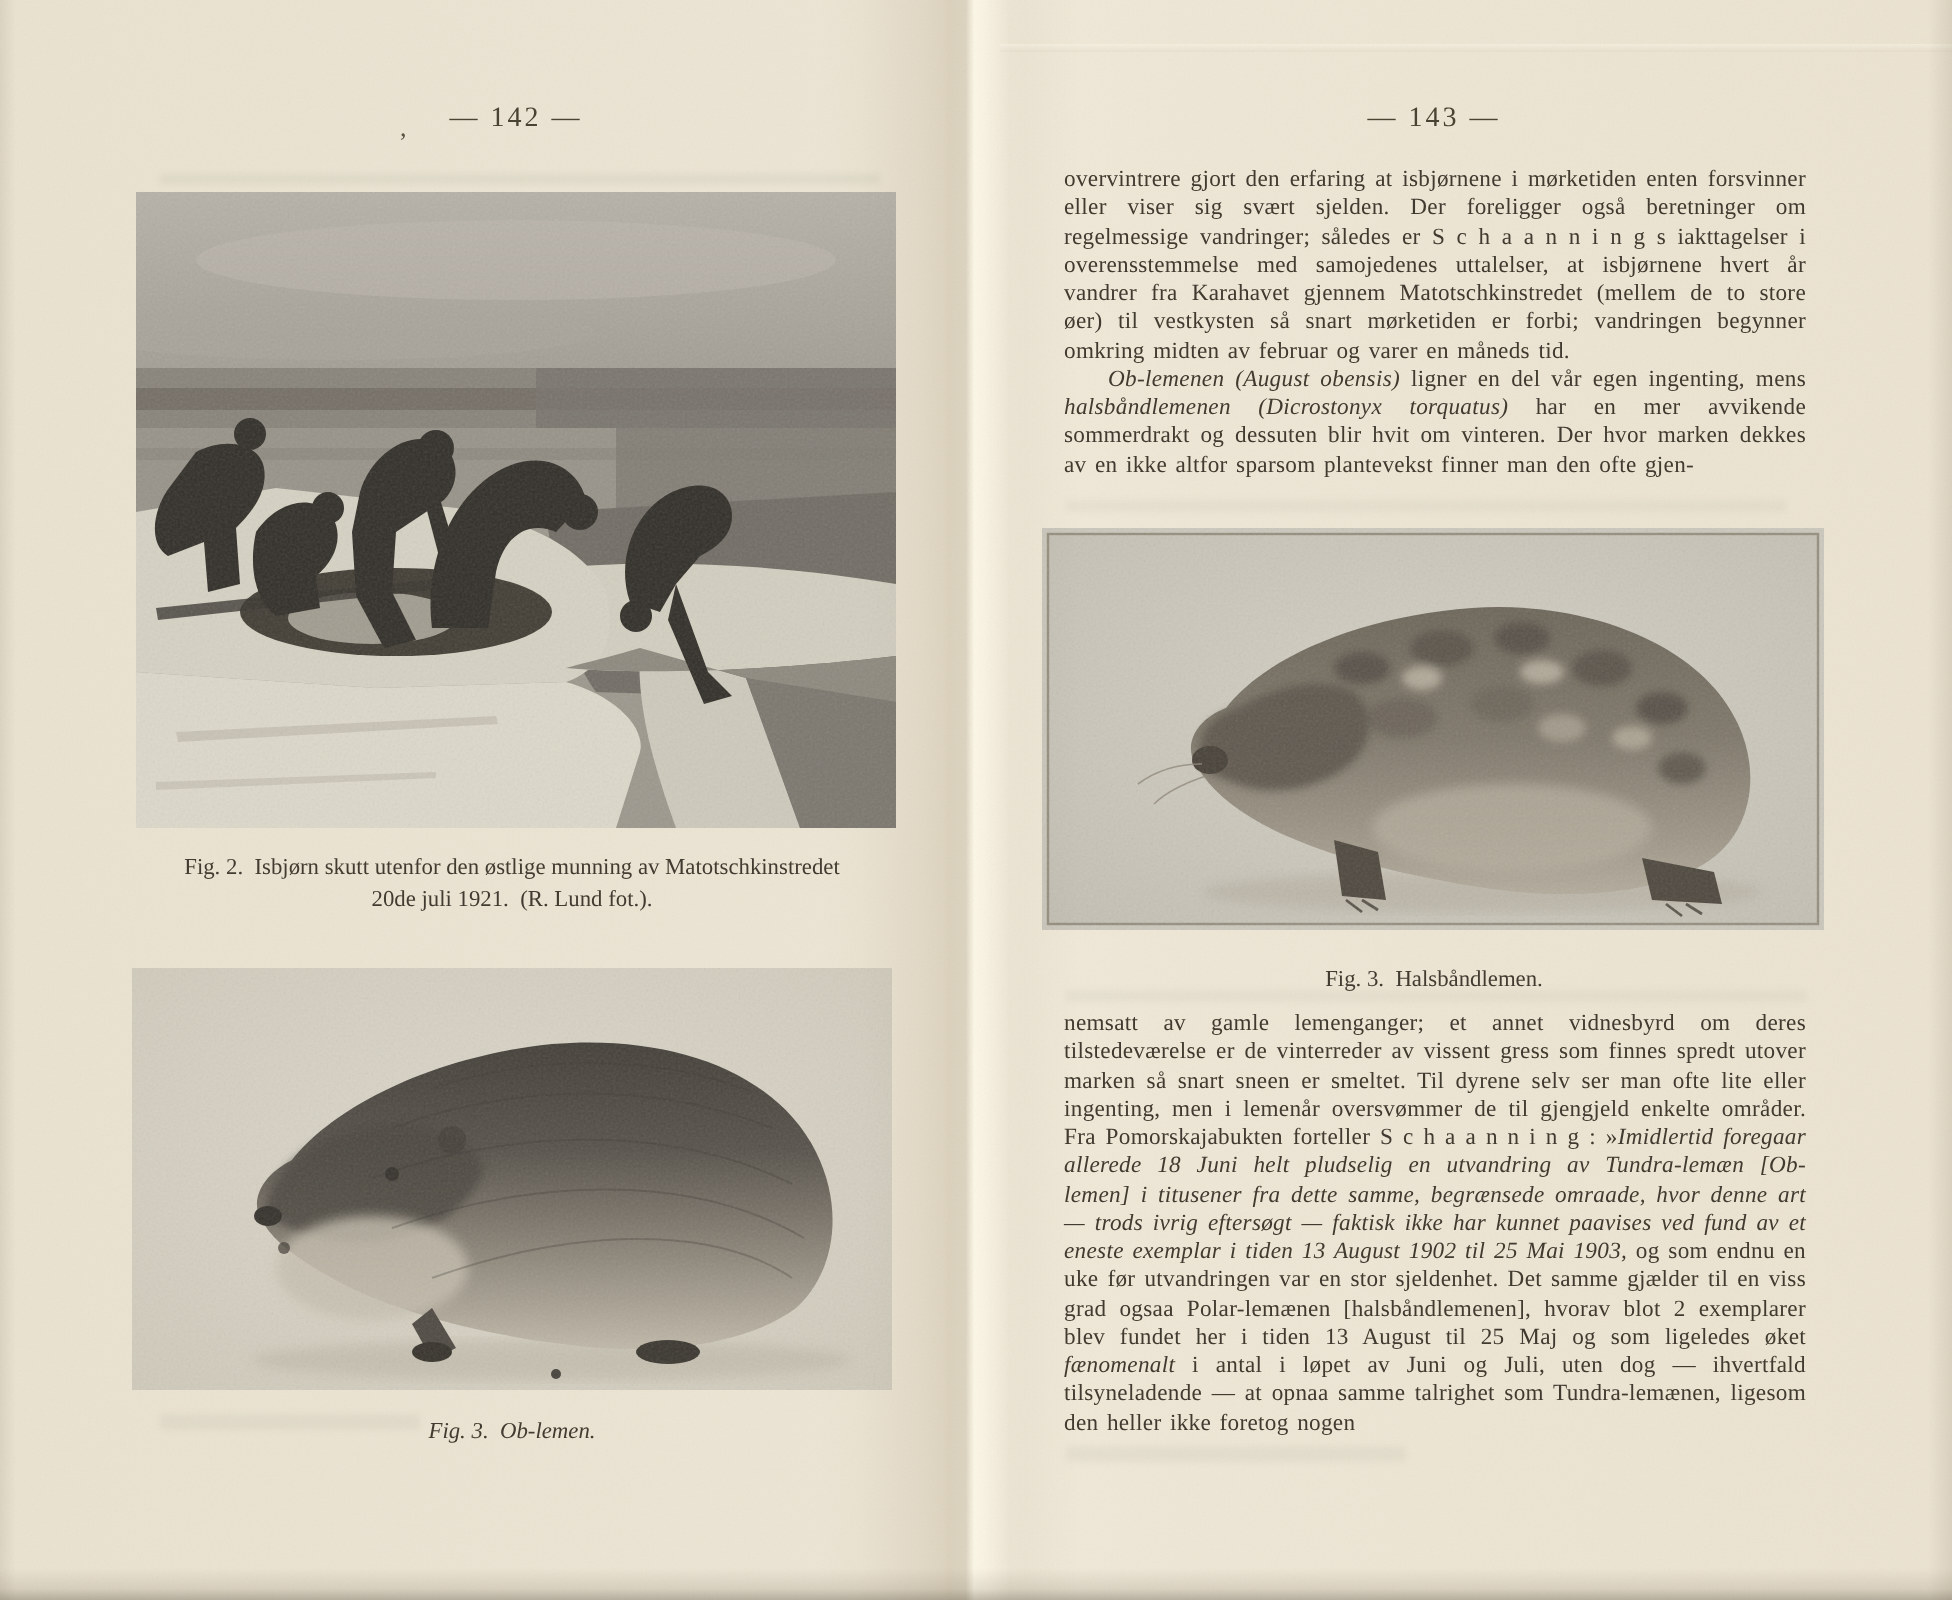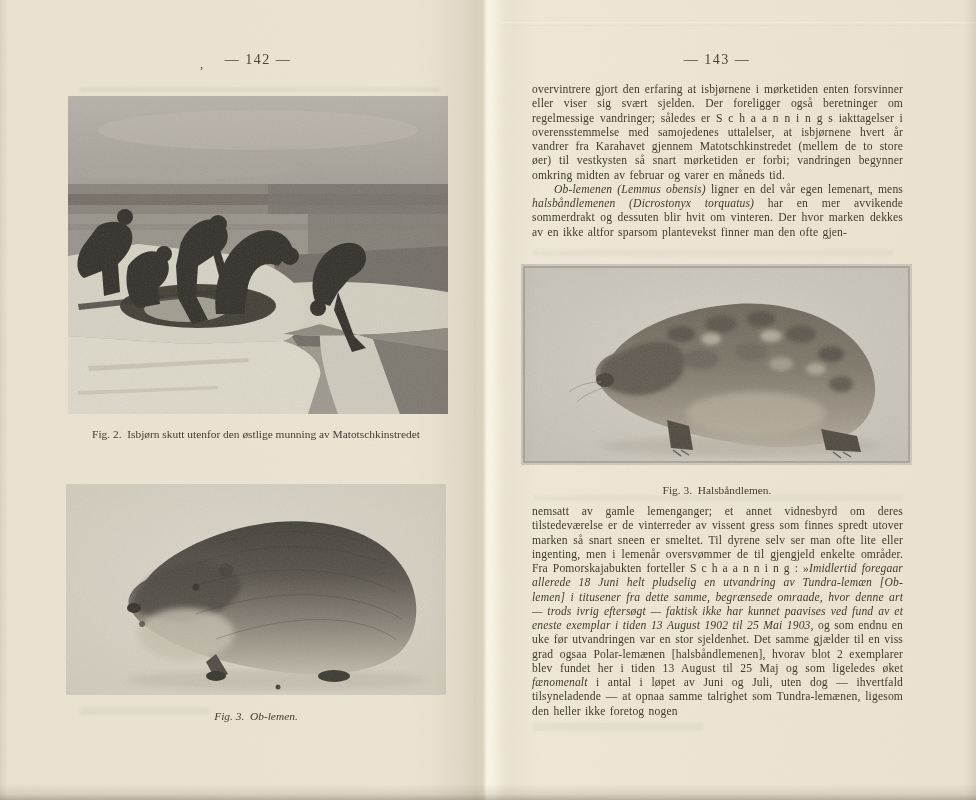--- a/index.html
+++ b/index.html
@@ -84,20 +84,21 @@
         <path d="M148,218 C144,188 156,152 184,138 C206,128 222,140 225,154 L210,170 C196,164 184,172 180,190 L176,218 Z"></path>
         <circle cx="250" cy="212" r="8"></circle>
         <path d="M247,205 C240,185 248,160 268,150 C286,142 298,150 298,162 C298,172 290,178 282,182 L270,196 L262,210 Z"></path>
         <path d="M270,196 L286,240 L298,252 L284,256 L266,214 Z"></path>
       </g>
       <rect width="380" height="318" fill="#8a8478" opacity="0.05"></rect>
       <rect width="380" height="318" filter="url(#f2grain)" opacity="0.14"></rect>
     </svg>
 
     <div class="caption" style="left:50px;top:427px;width:412px;">Fig. 2.  Isbjørn skutt utenfor den østlige munning av Matotschkinstredet</div>
+    <div class="caption" style="left:50px;top:443px;width:412px;">20de juli 1921.  (R. Lund fot.).</div>
 
     <svg class="photo" style="left:66px;top:484px;" width="380" height="211" viewBox="0 0 380 211">
       <defs>
         <radialGradient id="f3bg" cx="0.5" cy="0.45" r="0.75">
           <stop offset="0" stop-color="#dcd7ca"></stop>
             <stop offset="1" stop-color="#cfcaba"></stop>
         </radialGradient>
         <linearGradient id="f3fur" x1="0" y1="0" x2="0" y2="1">
           <stop offset="0" stop-color="#413d36"></stop>
             <stop offset="0.35" stop-color="#555048"></stop>
@@ -142,21 +143,21 @@
 
     <div class="ghost" style="left:80px;top:87px;width:360px;height:5px;opacity:0.14;"></div>
     <div class="ghost" style="left:80px;top:707px;width:130px;height:8px;opacity:0.13;"></div>
   </div>
 
   <div class="page" style="left:480px;width:496px;">
     <div class="pageno" style="left:54px;top:52px;width:366px;">— 143 —</div>
 
     <div class="textcol" style="left:52px;top:83px;">
         <p class="para"><span>overvintrere gjort den erfaring at isbjørnene i mørketiden enten forsvinner eller viser sig svært sjelden. Der foreligger også beretninger om regelmessige vandringer; således er S c h a a n n i n g s iakttagelser i overensstemmelse med samojedenes uttalelser, at isbjørnene hvert år vandrer fra Karahavet gjennem Matotschkinstredet (mellem de to store øer) til vestkysten så snart mørketiden er forbi; vandringen begynner omkring midten av februar og varer en måneds tid.</span></p>
-        <p class="para indent"><span class="it">Ob-lemenen (Lemmus obensis)</span><span> ligner en del vår egen lemenart, mens </span><span class="it">halsbåndlemenen (Dicrostonyx torquatus)</span><span> har en mer avvikende sommerdrakt og dessuten blir hvit om vinteren. Der hvor marken dekkes av en ikke altfor sparsom plantevekst finner man den ofte gjen-</span></p>
+        <p class="para indent"><span class="it">Ob-lemenen (August obensis)</span><span> ligner en del vår egen ingenting, mens </span><span class="it">halsbåndlemenen (Dicrostonyx torquatus)</span><span> har en mer avvikende sommerdrakt og dessuten blir hvit om vinteren. Der hvor marken dekkes av en ikke altfor sparsom plantevekst finner man den ofte gjen-</span></p>
       </div>
 
     <svg class="photo" style="left:41px;top:264px;" width="391" height="201" viewBox="0 0 391 201">
       <defs>
         <radialGradient id="f4bg" cx="0.5" cy="0.45" r="0.8">
           <stop offset="0" stop-color="#d4d0c4"></stop>
             <stop offset="1" stop-color="#c2beb2"></stop>
         </radialGradient>
         <linearGradient id="f4fur" x1="0" y1="0" x2="0" y2="1">
           <stop offset="0" stop-color="#6b6457"></stop>

